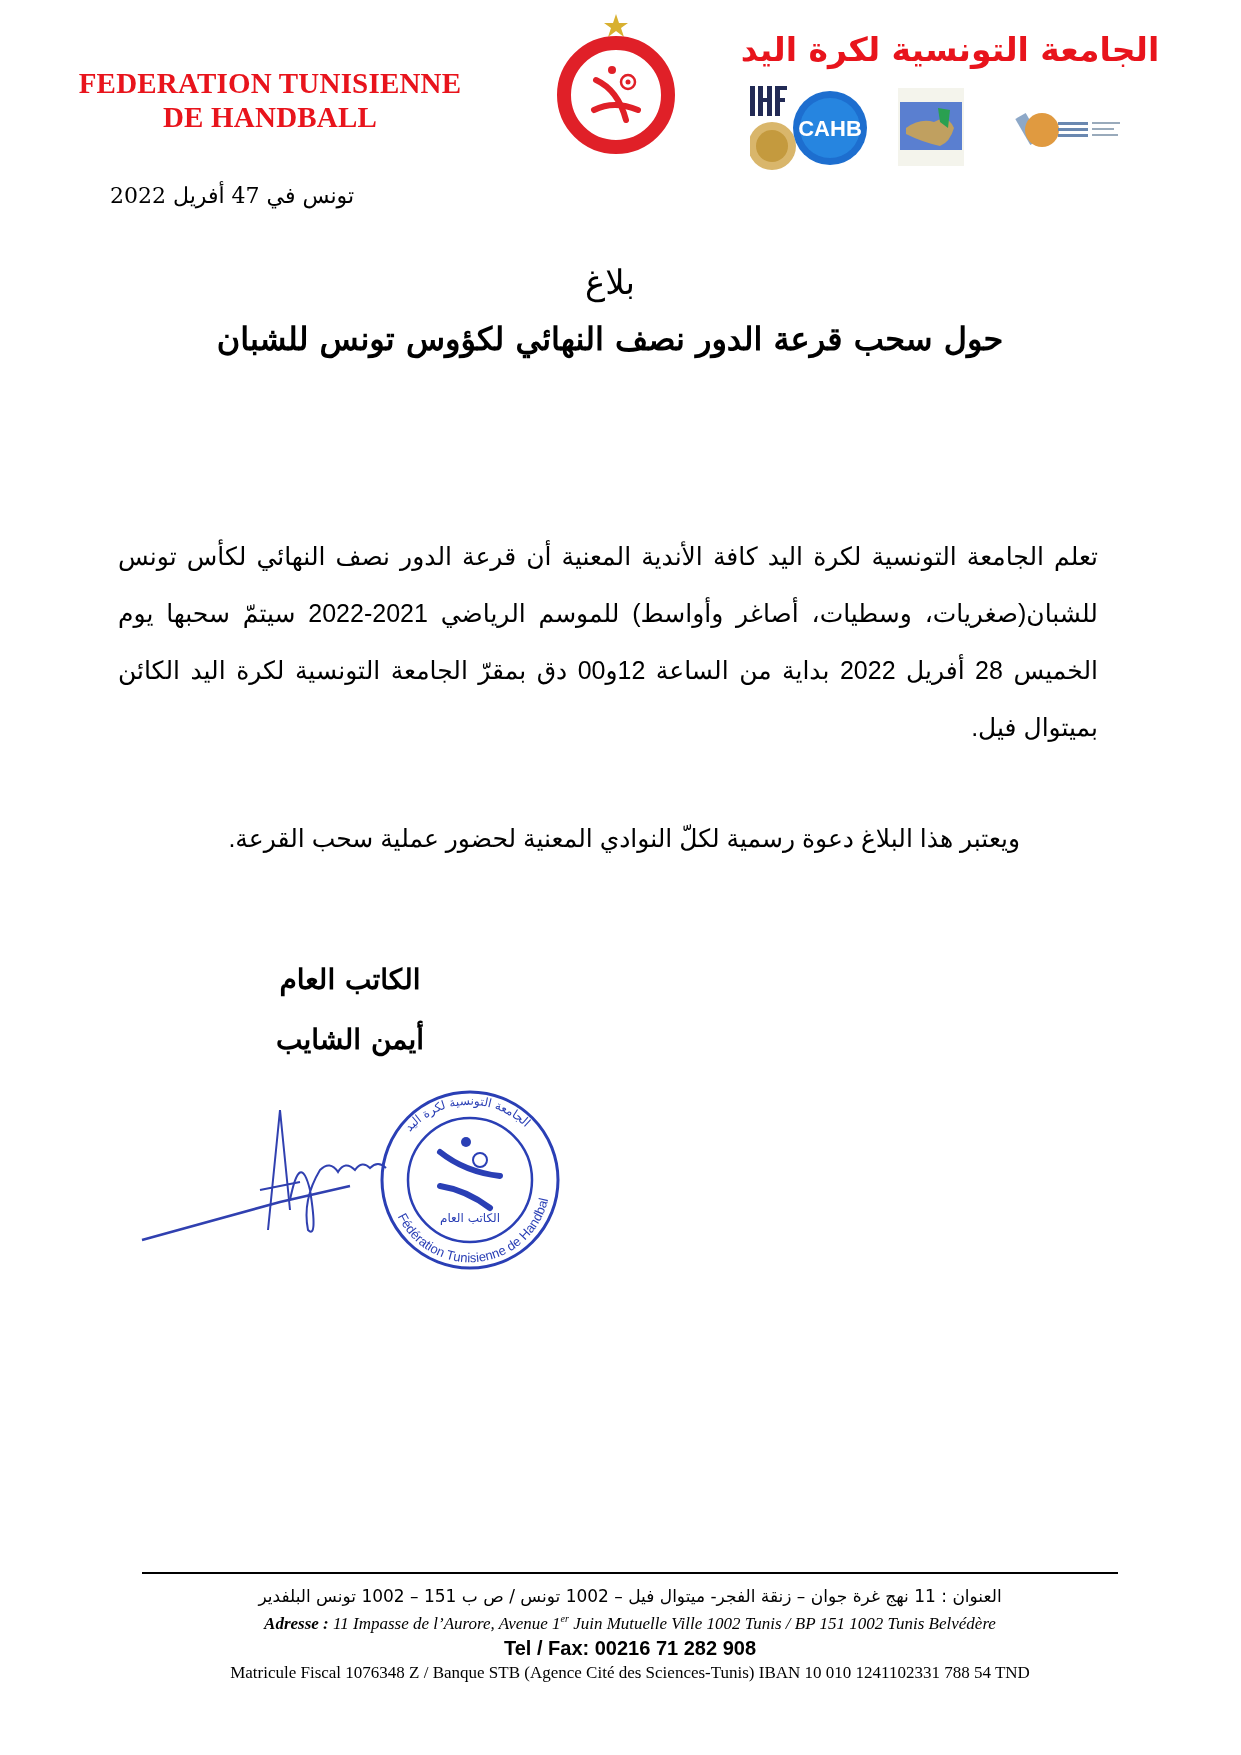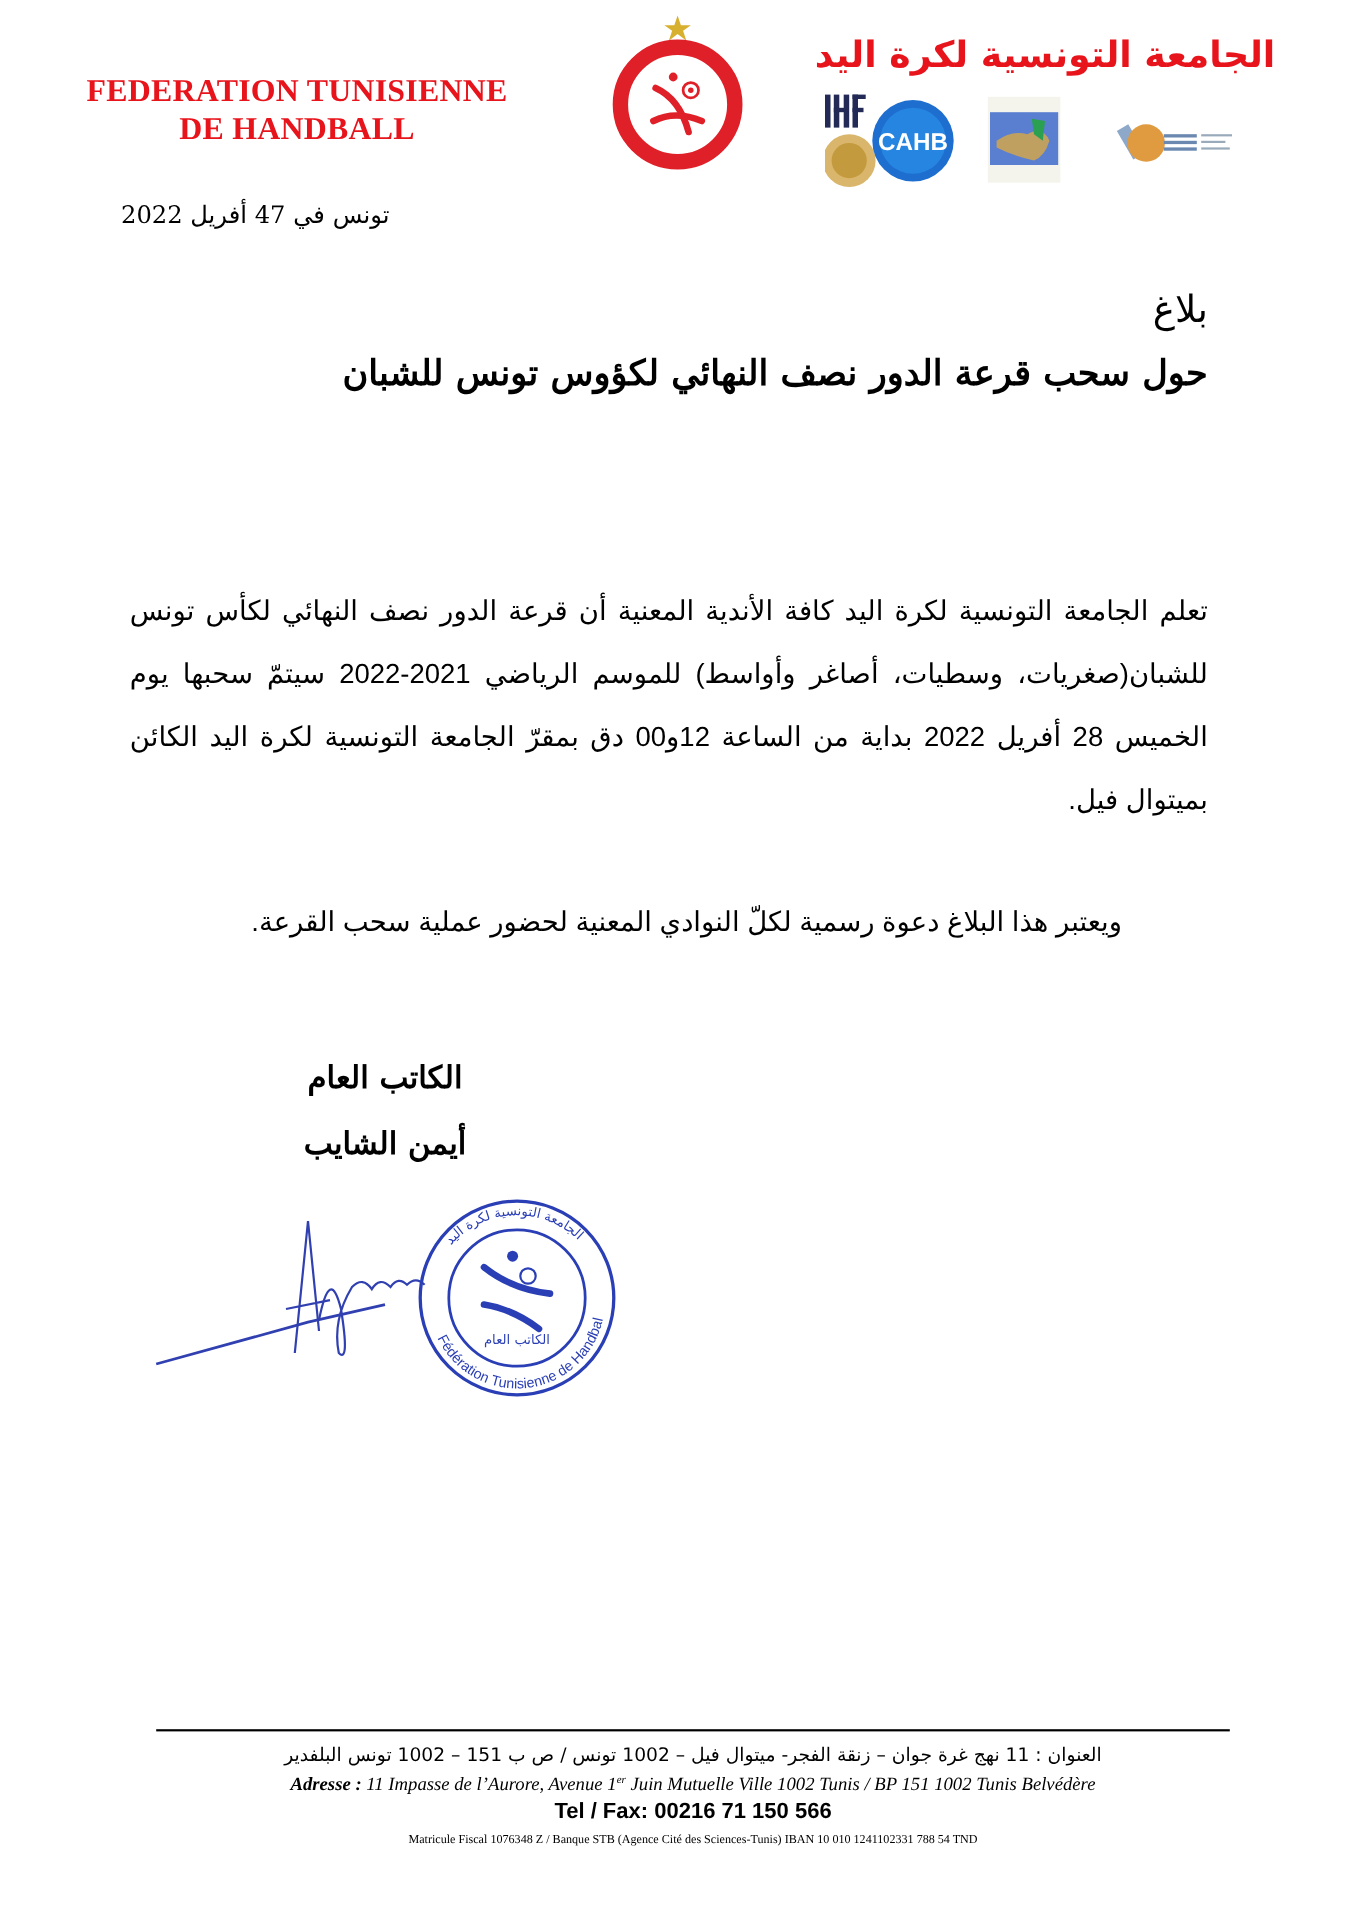--- a/index.html
+++ b/index.html
@@ -7,42 +7,42 @@
   .abs { position: absolute; }
 
   
   .fr-name { left: 40px; top: 34px; width: 460px; text-align: center; color: #e8141c; font-family: "Liberation Serif", serif; font-weight: bold; font-size: 29px; line-height: 34px; letter-spacing: 0.2px; margin-top: 32px; }
   .ar-name { left: 740px; top: 30px; width: 420px; text-align: center; color: #e8141c; font-family: "DejaVu Sans", sans-serif; font-weight: bold; font-size: 33px; direction: rtl; }
   .main-logo { left: 556px; top: 10px; width: 120px; height: 150px; }
   .partner-logos { left: 750px; top: 84px; width: 420px; height: 96px; text-align: center; }
   .date-line { left: 110px; top: 183px; width: 260px; direction: rtl; text-align: left; font-family: "DejaVu Serif", serif; font-size: 22px; }
 
   
-  .title-block { left: 158px; top: 255px; width: 940px; direction: rtl; font-family: "DejaVu Serif", serif; font-weight: bold; }
+  .title-block { left: 140px; top: 255px; width: 940px; text-align: center; direction: rtl; font-family: "DejaVu Serif", serif; font-weight: bold; }
   .title-1 { font-size: 34px; line-height: 54px; font-weight: normal; }
   .title-2 { font-size: 32px; line-height: 60px; }
   .title-3 { font-size: 32px; line-height: 58px; }
 
   
   .body-text { left: 118px; top: 528px; width: 980px; direction: rtl; text-align: justify; text-align-last: right; font-family: "Liberation Sans", sans-serif; font-size: 25px; line-height: 57px; }
   .body-text p { margin: 0; }
   .invite { left: 190px; top: 818px; width: 830px; direction: rtl; text-align: right; font-family: Liberation Sans, sans-serif; font-size: 25px; line-height: 40px; }
 
   
   .sig-title { left: 240px; top: 950px; width: 220px; text-align: center; direction: rtl; font-family: "DejaVu Serif", serif; font-weight: bold; font-size: 28px; line-height: 60px; }
   .signature { left: 140px; top: 1090px; width: 460px; height: 200px; }
 
   
   .footer-rule { left: 142px; top: 1572px; width: 976px; height: 2px; background: #000; }
   .footer { left: 120px; top: 1584px; width: 1020px; text-align: center; }
   .f-ar { direction: rtl; font-family: "DejaVu Sans", sans-serif; font-size: 17px; line-height: 24px; }
   .f-adr { font-family: "Liberation Serif", serif; font-size: 17px; line-height: 22px; font-style: italic; }
   .f-adr b { font-weight: bold; }
   .f-tel { font-family: "Liberation Sans", sans-serif; font-weight: bold; font-size: 20px; line-height: 26px; }
-  .f-mat { font-family: "Liberation Serif", serif; font-size: 11px; line-height: 24px; }
+  .f-mat { font-family: "Liberation Serif", serif; font-size: 17px; line-height: 24px; }
   .f-web { font-family: "Liberation Sans", sans-serif; font-weight: bold; font-size: 20px; line-height: 28px; }
   .f-web a { color: #1a2fd8; text-decoration: underline; }
   .f-web .email { color: #2a4f8f; }
   sup { font-size: 10px; }
 </style>
 </head>
 <body>
 
 <div class="abs fr-name">
   <div>FEDERATION TUNISIENNE</div>
@@ -143,15 +143,15 @@
     <text font-family="DejaVu Sans, sans-serif" font-size="12" fill="#2a3fb5"><textPath href="#ring-top" startOffset="12%">الجامعة التونسية لكرة اليد</textPath></text>
   </svg>
 </div>
 
 <div class="abs footer-rule"></div>
 <div class="abs footer">
   <div class="f-ar">العنوان : 11 نهج غرة جوان – زنقة الفجر- ميتوال فيل – 1002 تونس / ص ب 151 – 1002 تونس البلفدير</div>
   <div class="f-adr">
     <b>Adresse :</b><span> 11 Impasse de l’Aurore, Avenue 1</span><sup>er</sup><span> Juin Mutuelle Ville 1002 Tunis / BP 151 1002 Tunis Belvédère</span>
   </div>
-  <div class="f-tel">Tel / Fax: 00216 71 150 566</div>
+  <div class="f-tel">Tel / Fax: 00216 71 282 908</div>
   <div class="f-mat">Matricule Fiscal 1076348 Z / Banque STB (Agence Cité des Sciences-Tunis) IBAN 10 010 1241102331 788 54 TND</div>
 </div>
 
 </body></html>

